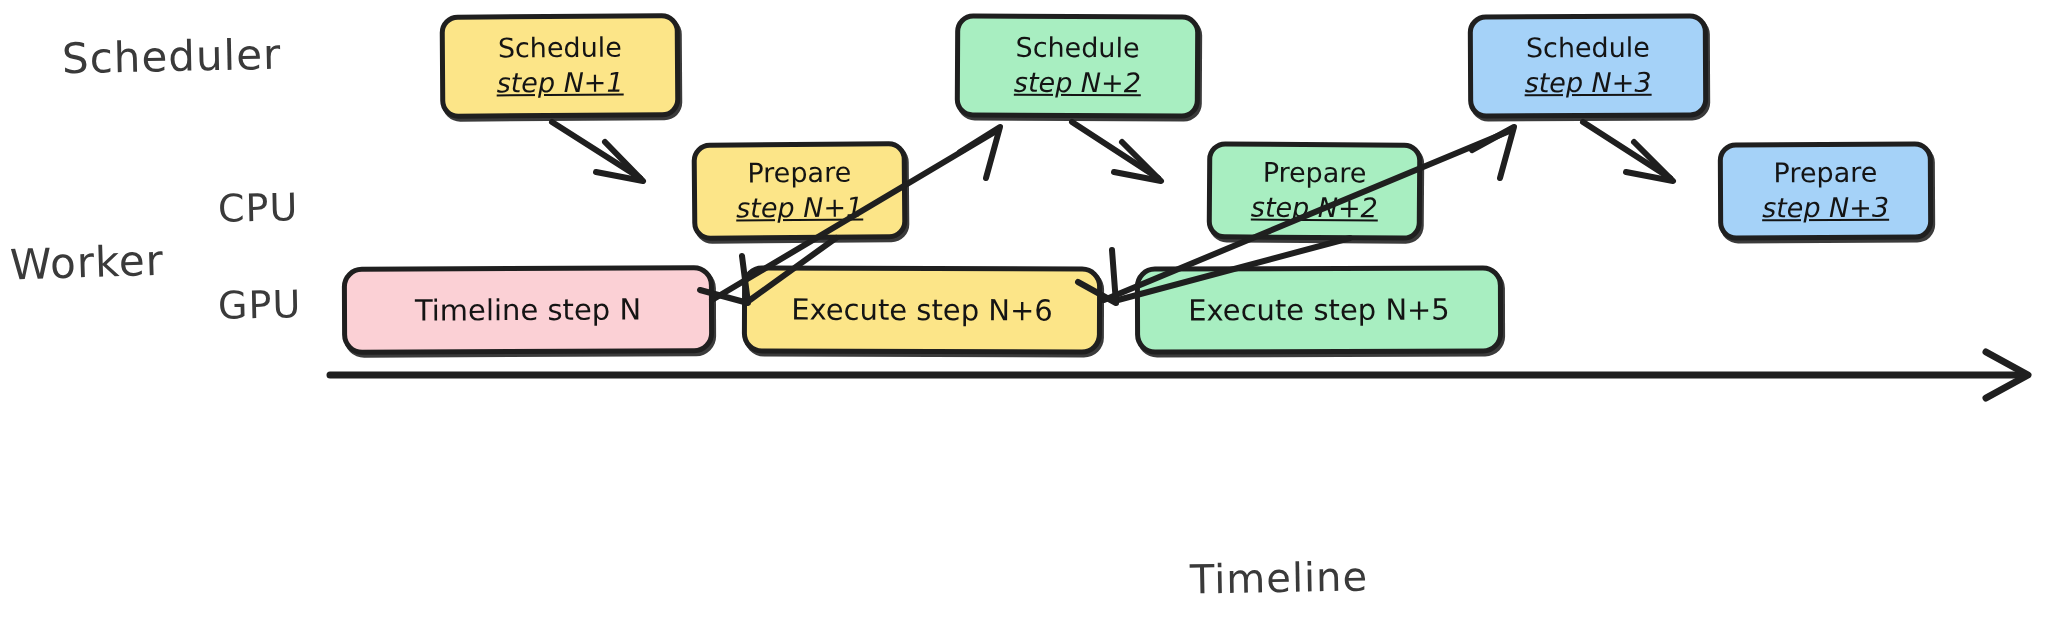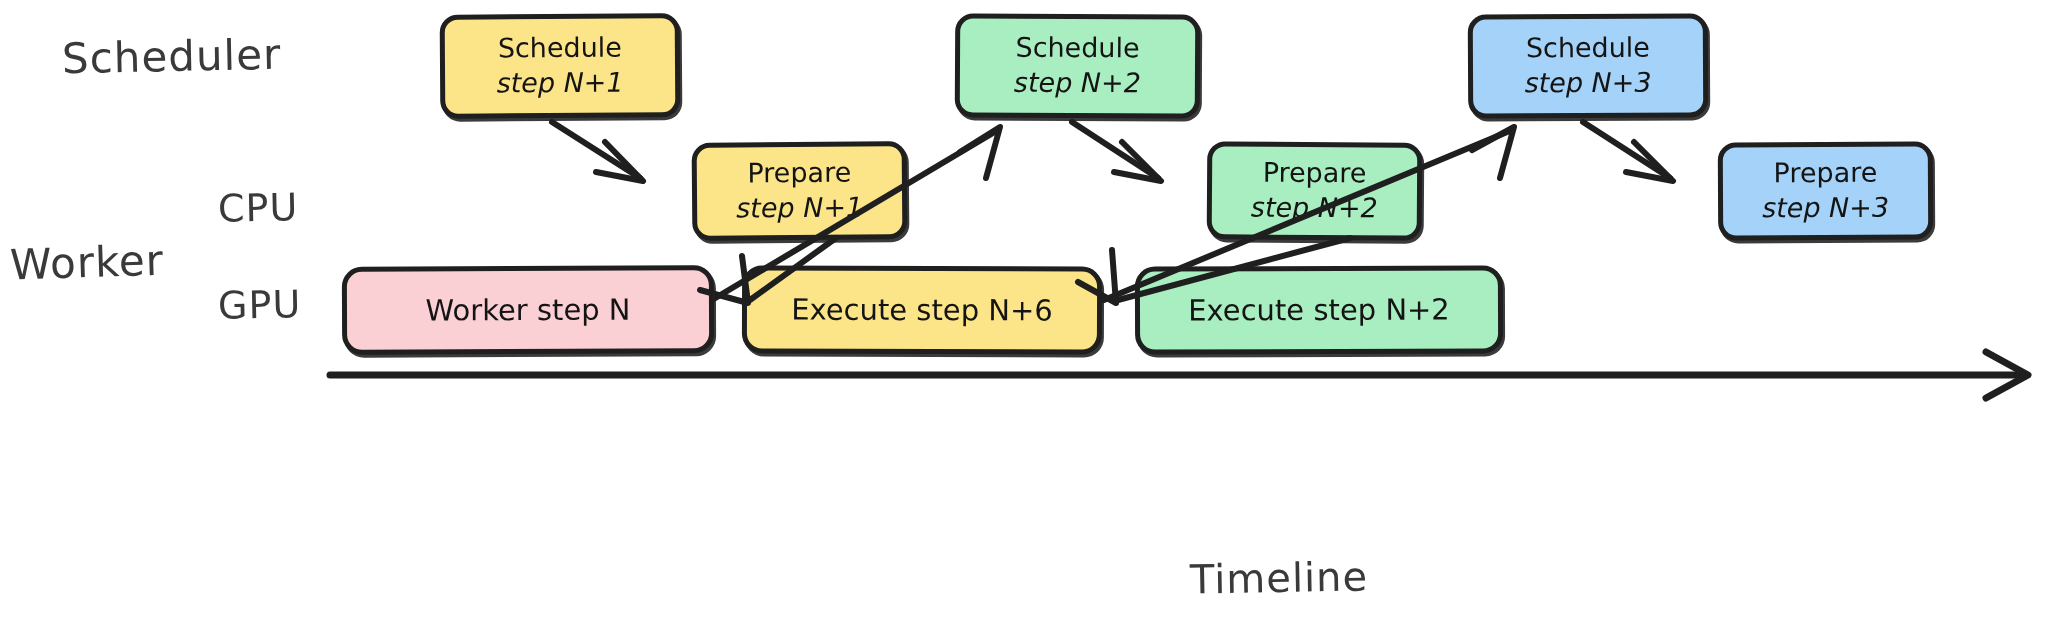--- a/index.html
+++ b/index.html
@@ -42,21 +42,21 @@
     align-items: center;
     justify-content: center;
     color: #141414;
     font-family: "DejaVu Sans", sans-serif;
     font-size: 27px;
     line-height: 1.28;
     text-align: center;
     box-shadow: 2px 3px 0 0 rgba(25,25,25,0.85);
   }
   .node .l1, .node .l2 { display: block; white-space: nowrap; }
-  .node .l2 { font-style: italic; }
+  .node .l2 { font-style: italic; text-decoration: underline; }
   .bar {
     position: absolute;
     box-sizing: border-box;
     border: 5px solid #1f1f1f;
     border-radius: 20px;
     display: flex;
     align-items: center;
     justify-content: center;
     color: #141414;
     font-family: "DejaVu Sans", sans-serif;
@@ -122,29 +122,29 @@
     <span class="l1">Prepare</span>
     <span class="l2">step N+2</span>
   </div>
 
   <div class="node" id="n-prepare-n3" style="left:1718px; top:142px; width:215px; height:98px; background:#A5D2F8; transform:rotate(-0.3deg);">
     <span class="l1">Prepare</span>
     <span class="l2">step N+3</span>
   </div>
 
   <div class="bar" id="b-execute-n" style="left:342px; top:266px; width:372px; height:88px; background:#FBD0D5; transform:rotate(-0.25deg);">
-    <span>Worker step N</span>
+    <span>Timeline step N</span>
   </div>
 
   <div class="bar" id="b-execute-n1" style="left:742px; top:266px; width:360px; height:88px; background:#FCE588; transform:rotate(0.2deg);">
     <span>Execute step N+6</span>
   </div>
 
   <div class="bar" id="b-execute-n2" style="left:1135px; top:266px; width:368px; height:88px; background:#A8EEC1; transform:rotate(-0.2deg);">
-    <span>Execute step N+2</span>
+    <span>Execute step N+5</span>
   </div>
 
   <svg id="overlay" viewBox="0 0 2048 641">
     <g stroke="#1f1f1f" stroke-width="6" fill="none" stroke-linecap="round" stroke-linejoin="round">
 
       <g>
         <path d="M 552,122 L 640,178"></path>
         <path d="M 605,142 L 643,181 L 596,172"></path>
       </g>
 

